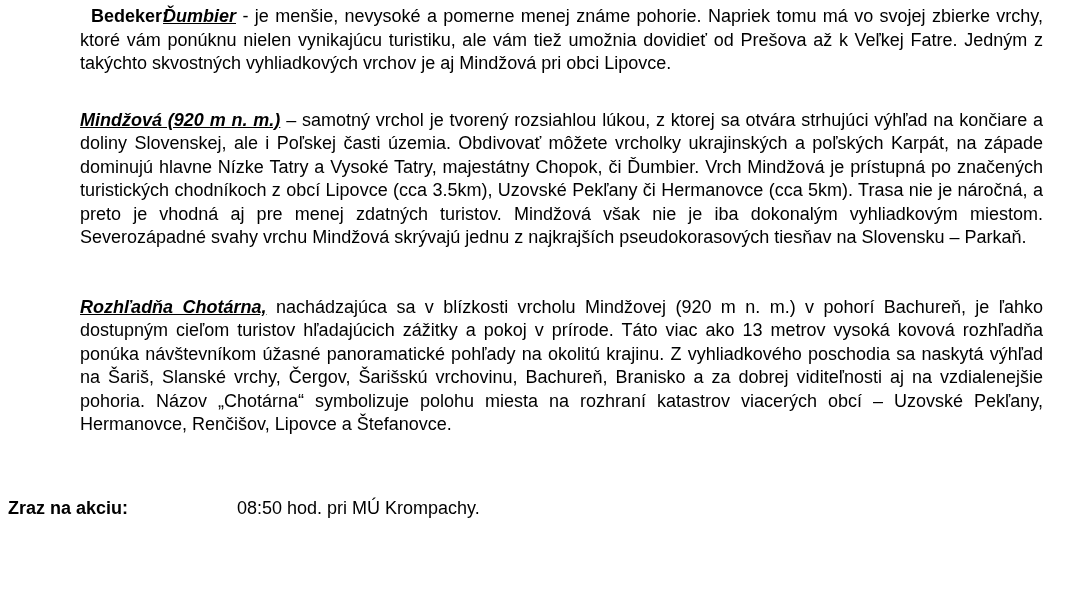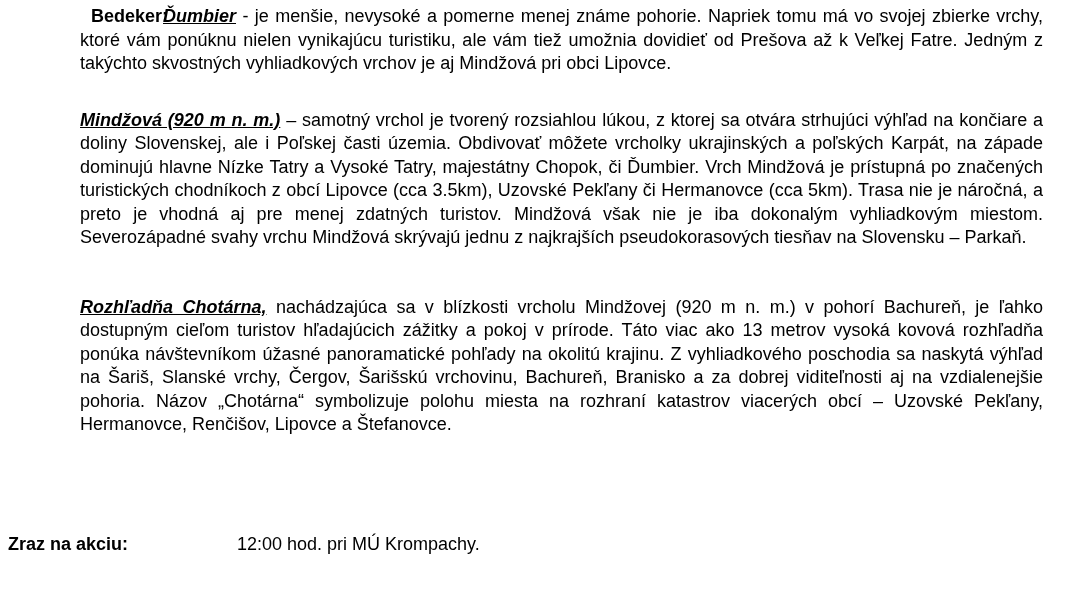--- a/index.html
+++ b/index.html
@@ -39,21 +39,21 @@
   .lead {
     font-weight: 700;
     font-style: italic;
     text-decoration: underline;
   }
   .p1 { text-indent: 83px; }
   .p2 { margin-top: 33px; }
   .p3 { margin-top: 46px; }
   .footer-row {
     position: relative;
-    margin-top: 96px;
+    margin-top: 60px;
     text-align: left;
   }
   .footer-value {
     display: inline-block;
     margin-left: 157px;
   }
 </style>
 </head>
 <body>
 
@@ -68,17 +68,17 @@
     <p class="para p2">
       <span class="lead">Mindžová (920 m n. m.)</span><span> – </span><span>samotný vrchol je tvorený rozsiahlou lúkou, z ktorej sa otvára strhujúci výhľad na končiare a doliny Slovenskej, ale i Poľskej časti územia. Obdivovať môžete vrcholky ukrajinských a poľských Karpát, na západe dominujú hlavne Nízke Tatry a Vysoké Tatry, majestátny Chopok, či Ďumbier. Vrch Mindžová je prístupná po značených turistických chodníkoch z obcí Lipovce (cca 3.5km), Uzovské Pekľany či Hermanovce (cca 5km). Trasa nie je náročná, a preto je vhodná aj pre menej zdatných turistov. Mindžová však nie je iba dokonalým vyhliadkovým miestom. Severozápadné svahy vrchu Mindžová skrývajú jednu z najkrajších pseudokorasových tiesňav na Slovensku – Parkaň.</span>
     </p>
 
     <p class="para p3">
       <span class="lead">Rozhľadňa Chotárna,</span><span> </span><span>nachádzajúca sa v blízkosti vrcholu Mindžovej (920 m n. m.) v pohorí Bachureň, je ľahko dostupným cieľom turistov hľadajúcich zážitky a pokoj v prírode. Táto viac ako 13 metrov vysoká kovová rozhľadňa ponúka návštevníkom úžasné panoramatické pohľady na okolitú krajinu. Z vyhliadkového poschodia sa naskytá výhľad na Šariš, Slanské vrchy, Čergov, Šarišskú vrchovinu, Bachureň, Branisko a za dobrej viditeľnosti aj na vzdialenejšie pohoria. Názov „Chotárna“ symbolizuje polohu miesta na rozhraní katastrov viacerých obcí – Uzovské Pekľany, Hermanovce, Renčišov, Lipovce a Štefanovce.</span>
     </p>
 
     <p class="para footer-row">
       <span class="hang-label">Zraz na akciu:</span>
-      <span class="footer-value">12:00 hod. pri MÚ Krompachy.</span>
+      <span class="footer-value">08:50 hod. pri MÚ Krompachy.</span>
     </p>
 
   </div>
 </div>
 
 </body></html>

